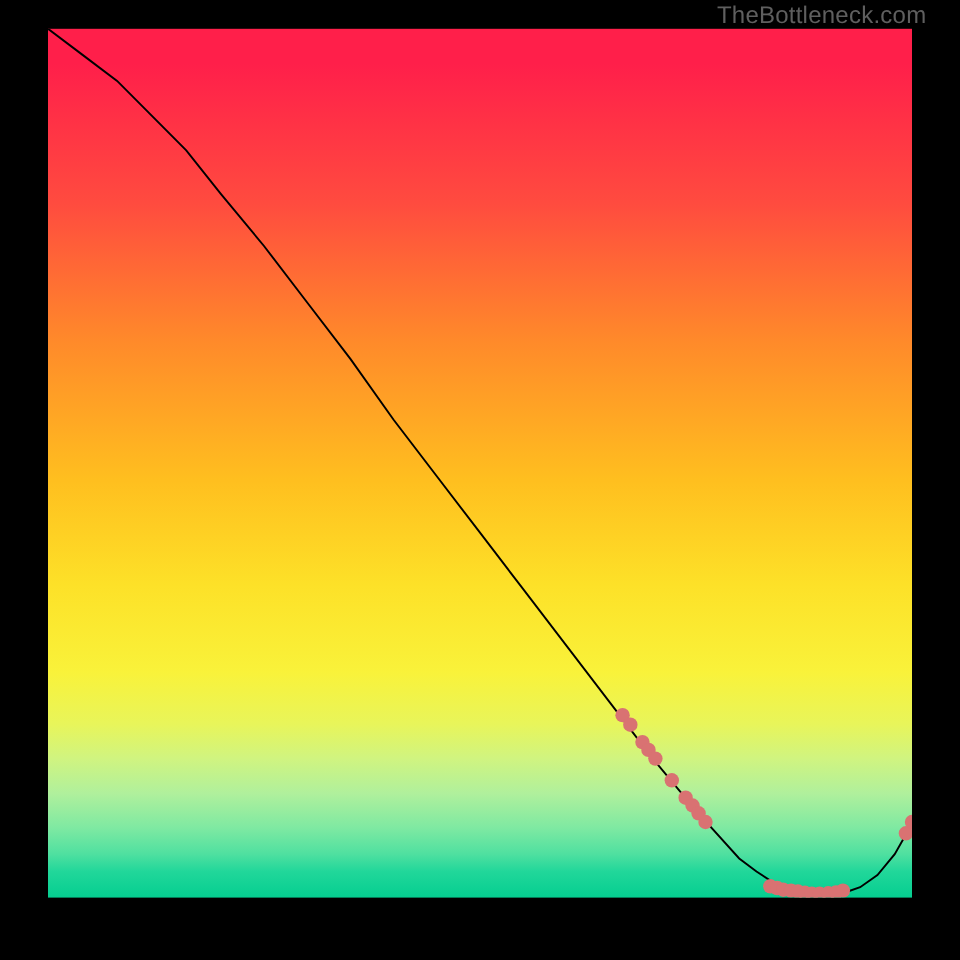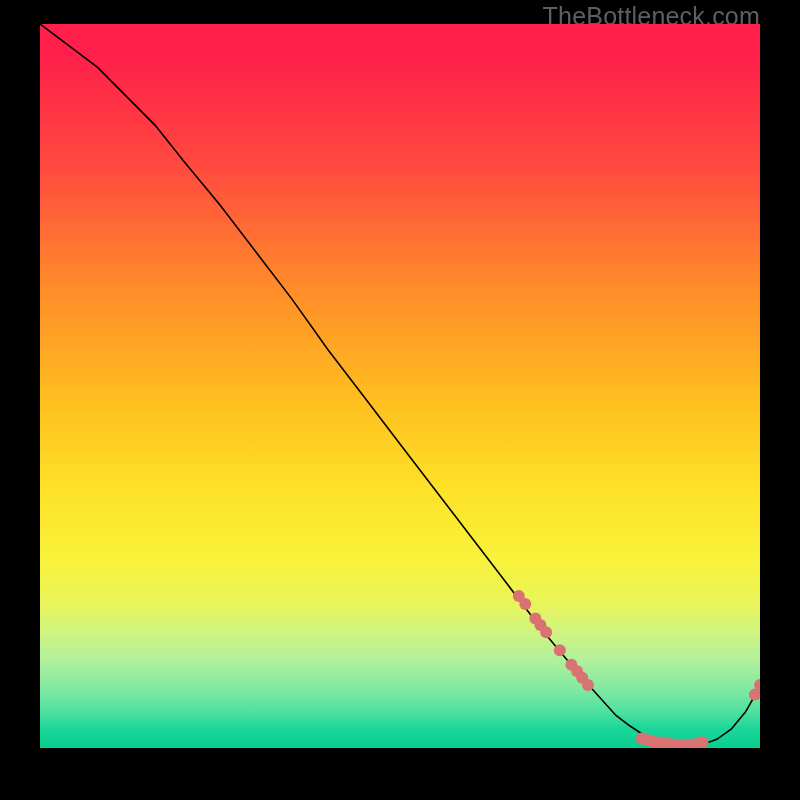--- a/index.html
+++ b/index.html
@@ -34,23 +34,23 @@
       #d0f480 84%,
       #b0f09c 88%,
       #7ee9a2 92%,
       #4fe0a0 95%,
       #21d79a 97%,
       #05ce90 100%
     );
   }
   .watermark {
     position: absolute;
-    right: 40px;
+    right: 28px;
     top: 2px;
-    font-size: 25px;
+    font-size: 20px;
     color: #5f5f5f;
     font-weight: 400;
     letter-spacing: 0.2px;
   }
   svg.curve {
     position: absolute;
     left: 0;
     top: 0;
     width: 100%;
     height: 100%;

